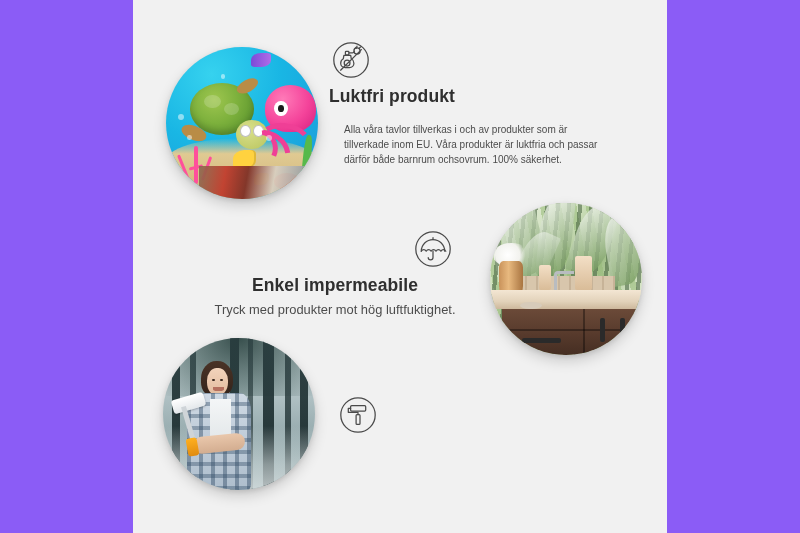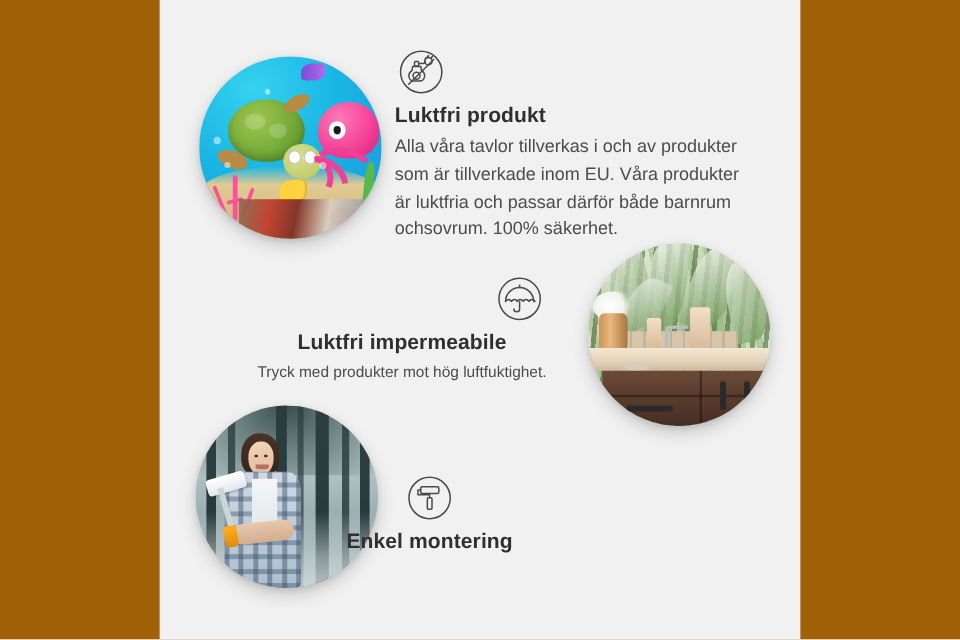--- a/index.html
+++ b/index.html
@@ -13,21 +13,21 @@
     overflow: hidden;
     font-family: "Liberation Sans", sans-serif;
     -webkit-font-smoothing: antialiased;
   }
 
   
   .page {
     position: relative;
     width: 800px;
     height: 533px;
-    background: #a16207;
+    background: #8b5cf6;
   }
   .canvas {
     position: absolute;
     left: 133px;
     top: 0;
     width: 534px;
     height: 533px;
     background: #f1f1f1;
     overflow: hidden;
   }
@@ -61,24 +61,24 @@
   }
   .heading {
     font-size: 17.5px;
     font-weight: bold;
     color: #2f2f2f;
     letter-spacing: 0.1px;
     margin: 4px 0 5px 0;
     line-height: 1.2;
   }
   .body {
-    font-size: 15px;
+    font-size: 10px;
     color: #4c4c4c;
     line-height: 1.52;
-    margin: 0;
+    margin: 15px;
   }
   .sub {
     font-size: 12.9px;
     color: #4c4c4c;
     line-height: 1.45;
     margin: 0;
   }
 
   
   .al-left   { text-align: left; }
@@ -417,21 +417,21 @@
     <div class="txt al-center" style="left:52px; top:227px; width:300px;">
       <span class="icon-wrap ic-center" style="margin-left:226px;">
         <svg viewBox="0 0 44 44" fill="none" stroke="#4a4a4a" stroke-width="1.25" stroke-linecap="round" stroke-linejoin="round">
           <circle cx="22" cy="22" r="17.2"></circle>
           <path d="M10.3 24.2c0-6.4 5.2-11.6 11.7-11.6s11.7 5.2 11.7 11.6"></path>
           <path d="M10.3 24.2c1.3-2.2 3.6-2.2 4.9 0 1.3-2.2 3.6-2.2 4.9 0 1.3-2.2 3.6-2.2 4.9 0 1.3-2.2 3.6-2.2 4.9 0 1.3-2.2 3.6-2.2 4.9 0"></path>
           <path d="M22 12.6v-1.9"></path>
           <path d="M22 24.2v6.3c0 1.3-1.1 2.3-2.4 2.3s-2.4-1-2.4-2.3"></path>
         </svg>
       </span>
-      <div class="heading">Luktfri impermeabile</div>
+      <div class="heading">Enkel impermeabile</div>
       <p class="sub">Tryck med produkter mot hög luftfuktighet.</p>
     </div>
 
     <div class="disc" id="disc-3">
       <div class="scene forest">
         <div class="canopy"></div>
         <div class="trunk tr1"></div>
         <div class="trunk tr2"></div>
         <div class="trunk tr3"></div>
         <div class="trunk tr4"></div>
@@ -453,17 +453,16 @@
 
     <div class="txt al-center" style="left:60px; top:393px; width:330px;">
       <span class="icon-wrap ic-center">
         <svg viewBox="0 0 44 44" fill="none" stroke="#4a4a4a" stroke-width="1.25" stroke-linecap="round" stroke-linejoin="round">
           <circle cx="22" cy="22" r="17.2"></circle>
           <rect x="14.6" y="12.6" width="15.1" height="5.6" rx="1.1"></rect>
           <path d="M14.6 15.4h-2.3v3.9h9.7v2.2"></path>
           <rect x="20.1" y="21.7" width="3.9" height="9.7" rx="0.9"></rect>
         </svg>
       </span>
-      <div class="heading">Enkel montering</div>
     </div>
 
   </div>
 </div>
 
 </body></html>

